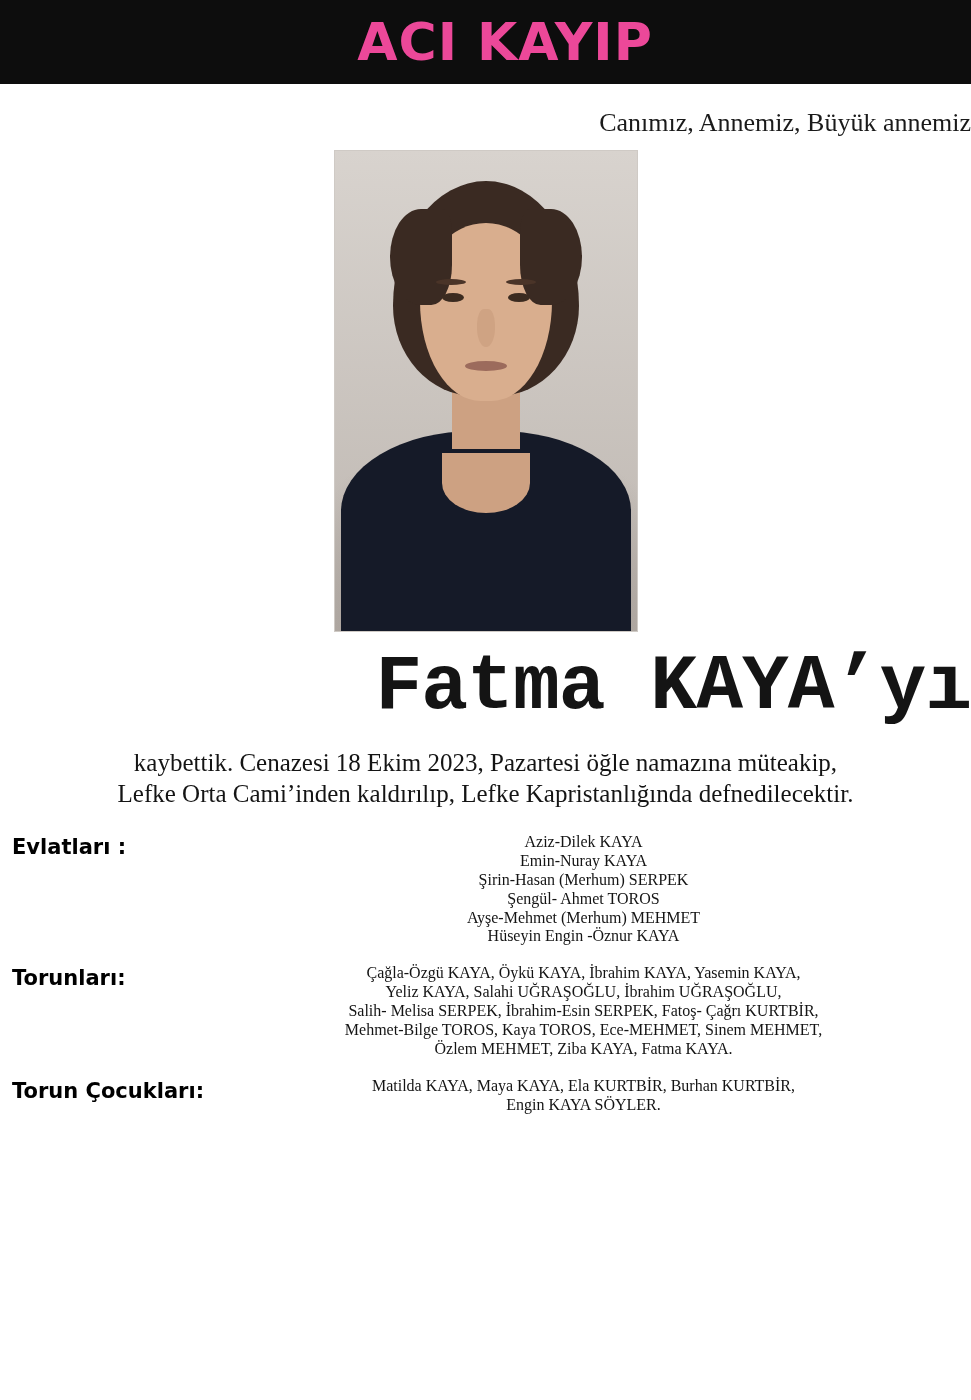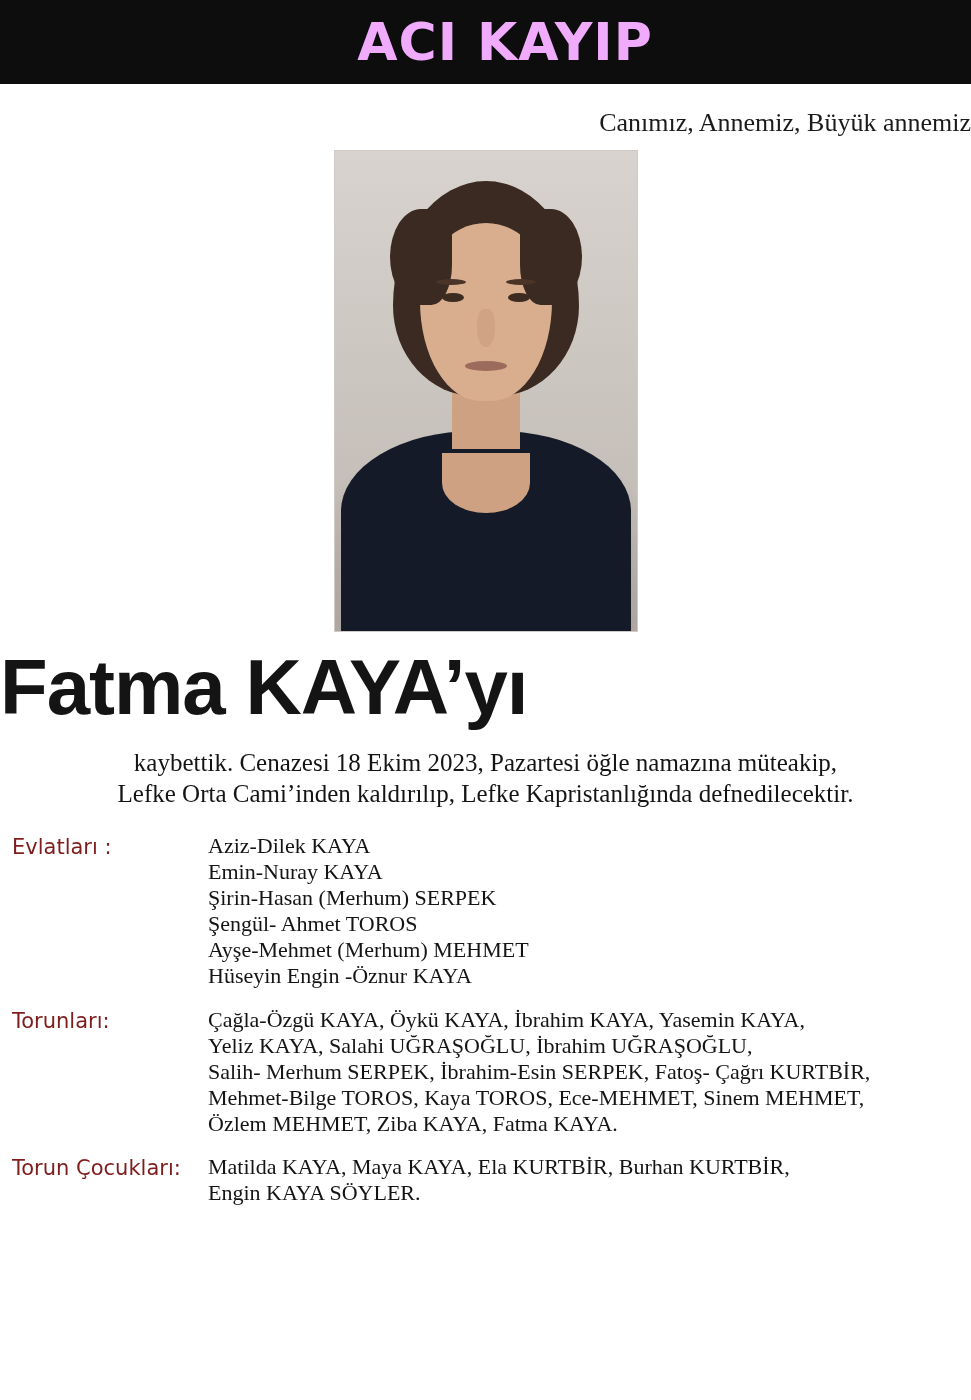--- a/index.html
+++ b/index.html
@@ -26,21 +26,21 @@
 
   
   .banner {
     background: #0d0d0d;
     height: 84px;
     display: flex;
     align-items: center;
     justify-content: center;
   }
   .banner-title {
-    color: #f0abfc;
+    color: #ec4899;
     font-family: "DejaVu Sans", sans-serif;
     font-weight: bold;
     font-size: 52px;
     letter-spacing: 1px;
     line-height: 1;
     margin-left: 39px;
   }
 
   
   .kicker {
@@ -175,22 +175,22 @@
     bottom: 118px;
     margin-left: -44px;
     width: 88px;
     height: 60px;
     background: #cda182;
     border-radius: 0 0 50% 50%;
   }
 
   
   .name {
-    text-align: left;
-    font-family: Liberation Sans, sans-serif;
+    text-align: right;
+    font-family: Liberation Mono, monospace;
     font-weight: bold;
     font-size: 78px;
     line-height: 1;
     margin-top: 16px;
     color: #141414;
     letter-spacing: -1px;
   }
 
   
   .lead {
@@ -205,34 +205,35 @@
   .sections {
     margin: 24px 12px 0 12px;
   }
   .section {
     display: flex;
     align-items: flex-start;
     margin-bottom: 18px;
   }
   .section-label {
     font-family: "DejaVu Sans", sans-serif;
-    font-weight: normal;
+    font-weight: bold;
     font-size: 21px;
     white-space: nowrap;
     padding-top: 2px;
-    color: #7f1d1d;
+    color: #000000;
   }
   .section-label.w1 { width: 196px; }
   .section-label.w2 { width: 196px; }
   .section-label.w3 { width: 196px; }
   .section-body {
     flex: 1;
-    font-size: 22px;
+    font-size: 16px;
     line-height: 1.18;
     color: #141414;
+    text-align: center;
   }
   .section-body div {
     white-space: nowrap;
   }
 </style>
 </head>
 <body>
 
 <div class="page">
 
@@ -280,21 +281,21 @@
         <div>Ayşe-Mehmet (Merhum) MEHMET</div>
         <div>Hüseyin Engin -Öznur KAYA</div>
       </div>
     </div>
 
     <div class="section">
       <div class="section-label w2">Torunları:</div>
       <div class="section-body">
         <div>Çağla-Özgü KAYA, Öykü KAYA, İbrahim KAYA, Yasemin KAYA,</div>
         <div>Yeliz KAYA, Salahi UĞRAŞOĞLU, İbrahim UĞRAŞOĞLU,</div>
-        <div>Salih- Merhum SERPEK, İbrahim-Esin SERPEK, Fatoş- Çağrı KURTBİR,</div>
+        <div>Salih- Melisa SERPEK, İbrahim-Esin SERPEK, Fatoş- Çağrı KURTBİR,</div>
         <div>Mehmet-Bilge TOROS, Kaya TOROS, Ece-MEHMET, Sinem MEHMET,</div>
         <div>Özlem MEHMET, Ziba KAYA, Fatma KAYA.</div>
       </div>
     </div>
 
     <div class="section">
       <div class="section-label w3">Torun Çocukları:</div>
       <div class="section-body">
         <div>Matilda KAYA, Maya KAYA, Ela KURTBİR, Burhan KURTBİR,</div>
         <div>Engin KAYA SÖYLER.</div>

